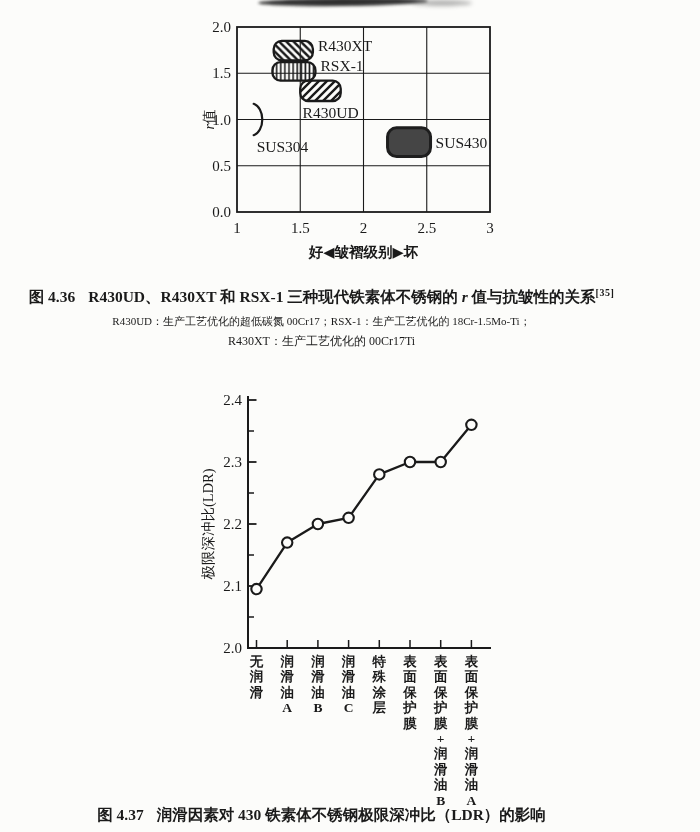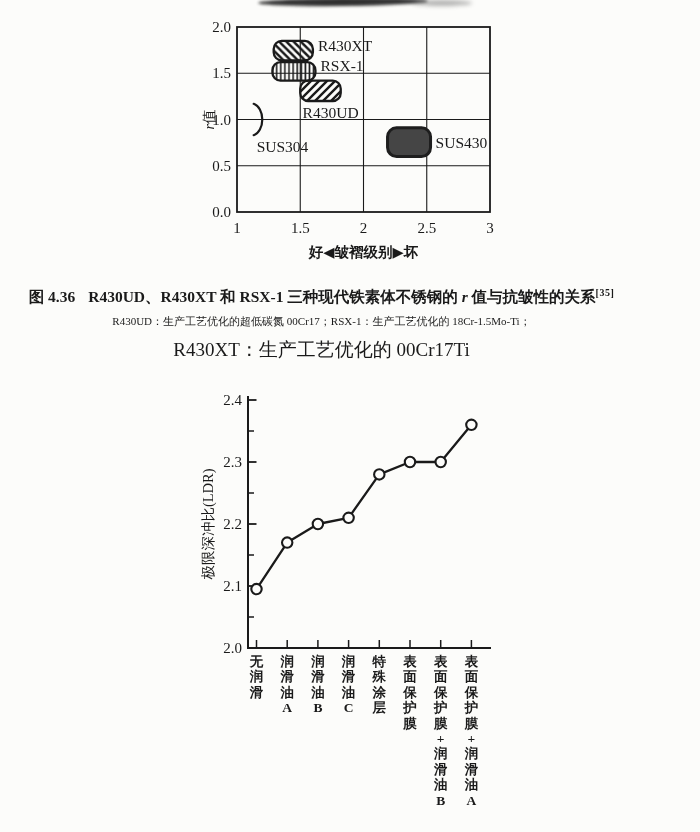--- a/index.html
+++ b/index.html
@@ -20,21 +20,21 @@
   }
   .chart-abs{position:absolute;left:0;}
   #chart36{top:0;}
   #chart37{top:390px;}
   .cap-line{
     position:absolute;left:0;width:643px;text-align:center;
     font-size:15px;line-height:19px;white-space:nowrap;
   }
   #cap36-1{top:283px;font-weight:700;font-size:15.5px;}
   #cap36-2{top:312px;font-size:11px;}
-  #cap36-3{top:340px;font-size:19px;font-family:Liberation Serif, serif;}
+  #cap36-3{top:332px;font-size:12px;font-family:Liberation Serif, serif;}
   #cap37{top:805px;font-weight:700;font-size:15.5px;}
   .cap-prefix{margin-right:13px;}
   .cap-r{font-style:italic;}
   sup.cap-sup{font-size:10px;vertical-align:6px;letter-spacing:.5px;}
   #xcats37{position:absolute;left:0;top:654px;width:700px;height:150px;}
   .vlabel{position:absolute;top:0;width:20px;font-weight:600;}
   .vlabel span{
     display:block;text-align:center;font-size:13.5px;line-height:15.4px;
     font-family:"Liberation Serif","DejaVu Serif",serif;
   }
@@ -206,13 +206,16 @@
         <span>护</span>
         <span>膜</span>
         <span>+</span>
         <span>润</span>
         <span>滑</span>
         <span>油</span>
         <span>A</span>
       </div>
     </div>
 
+  <div id="cap37" class="cap-line">
+    <span class="cap-prefix">图 4.37</span><span>润滑因素对 430 铁素体不锈钢极限深冲比（LDR）的影响</span>
+  </div>
 </div>
 
 </body></html>

